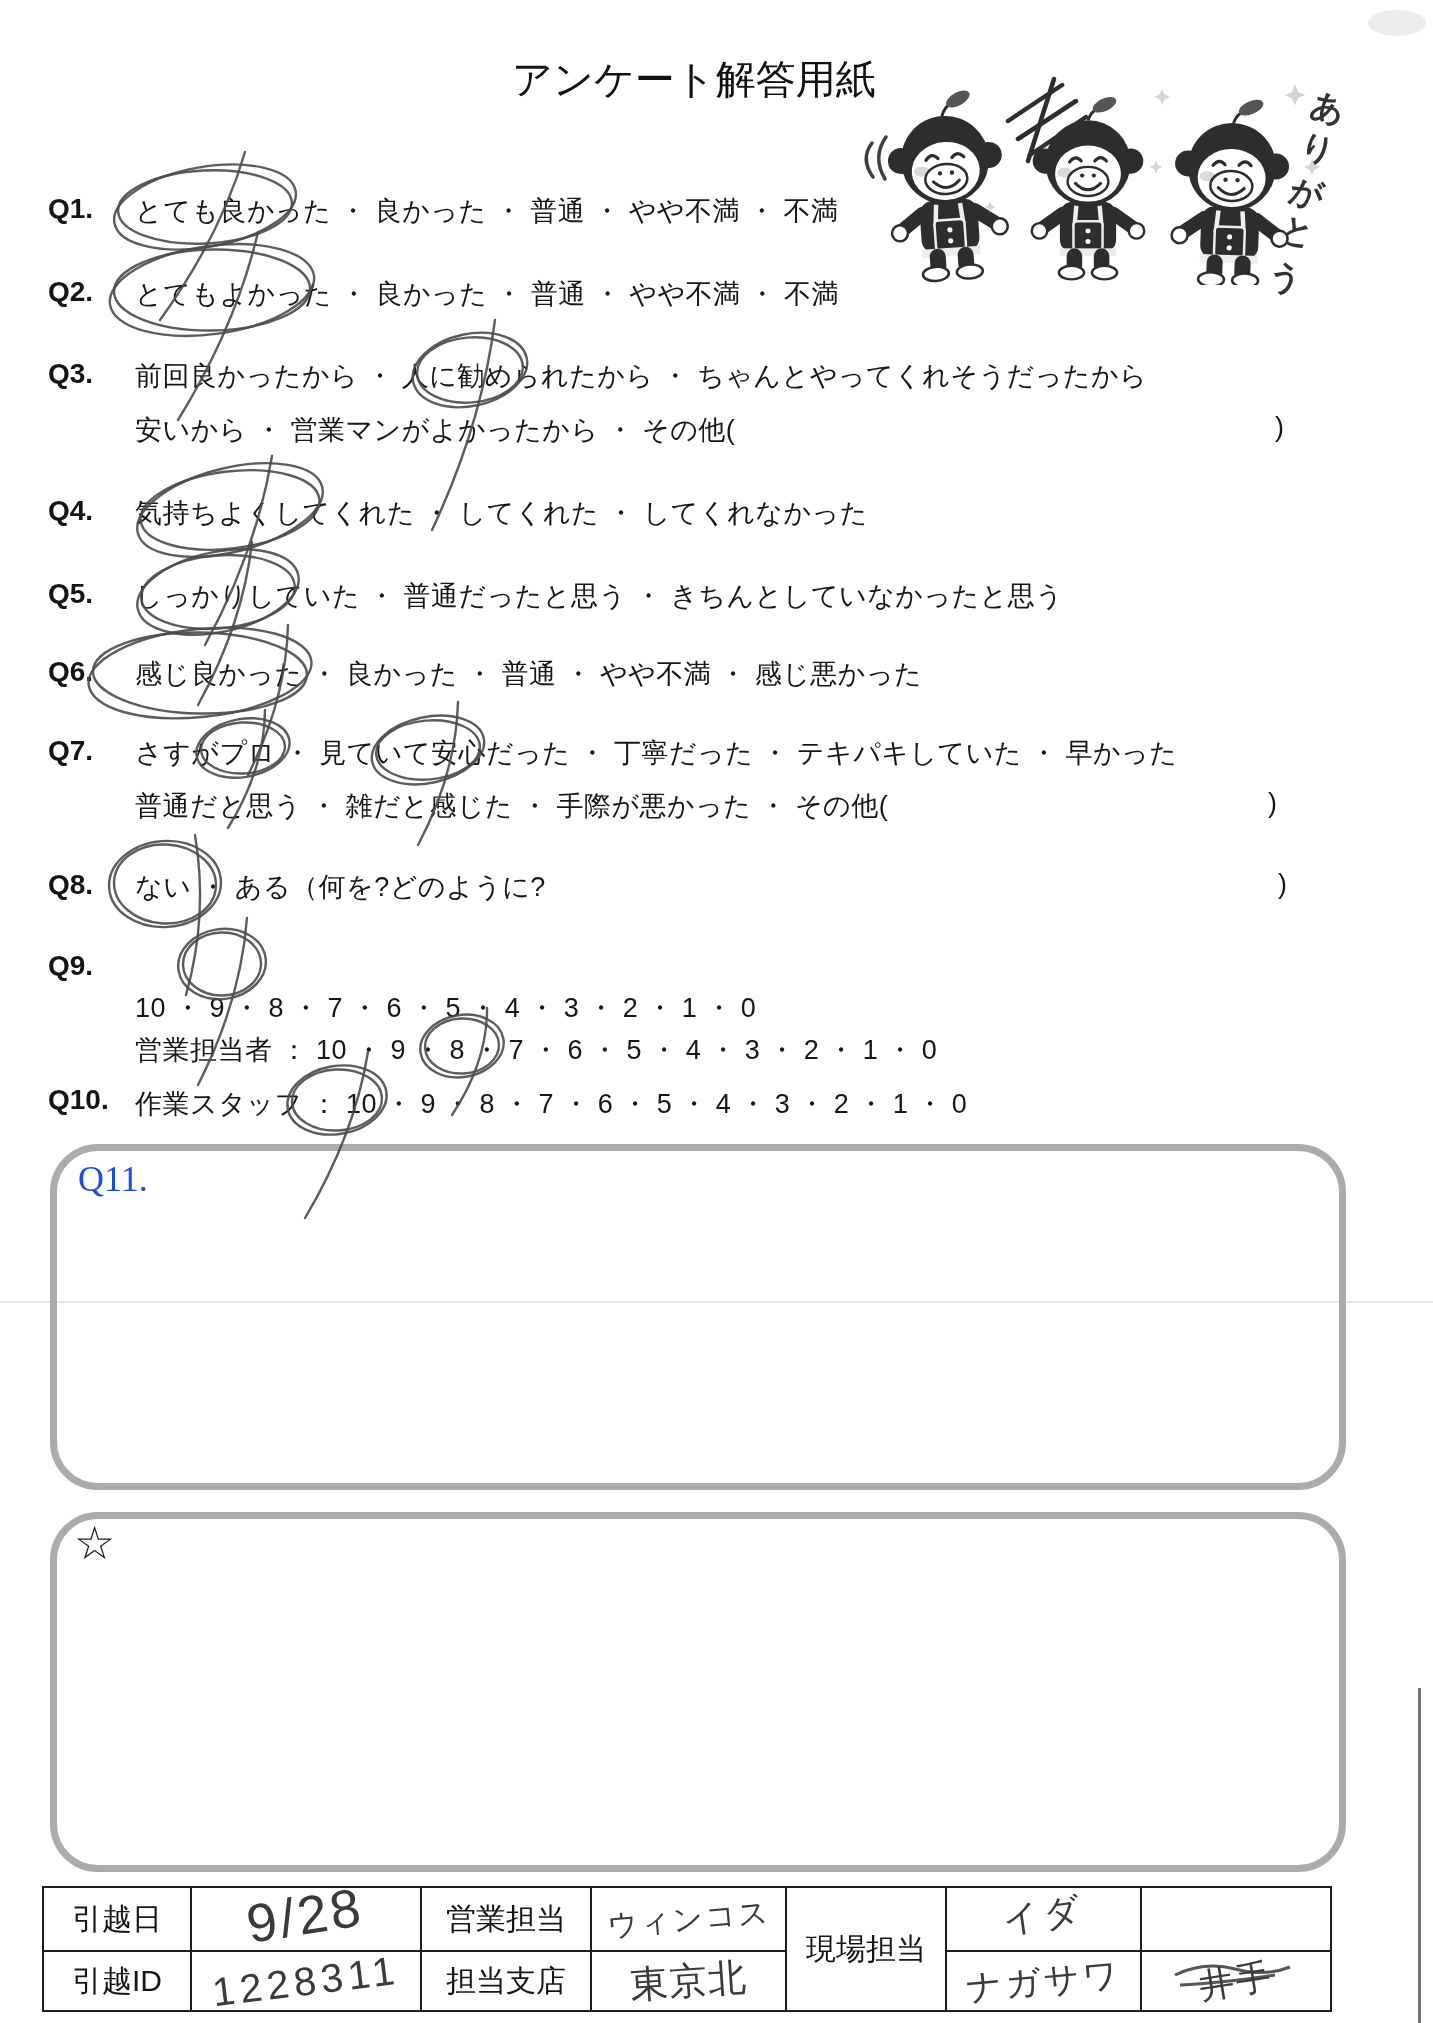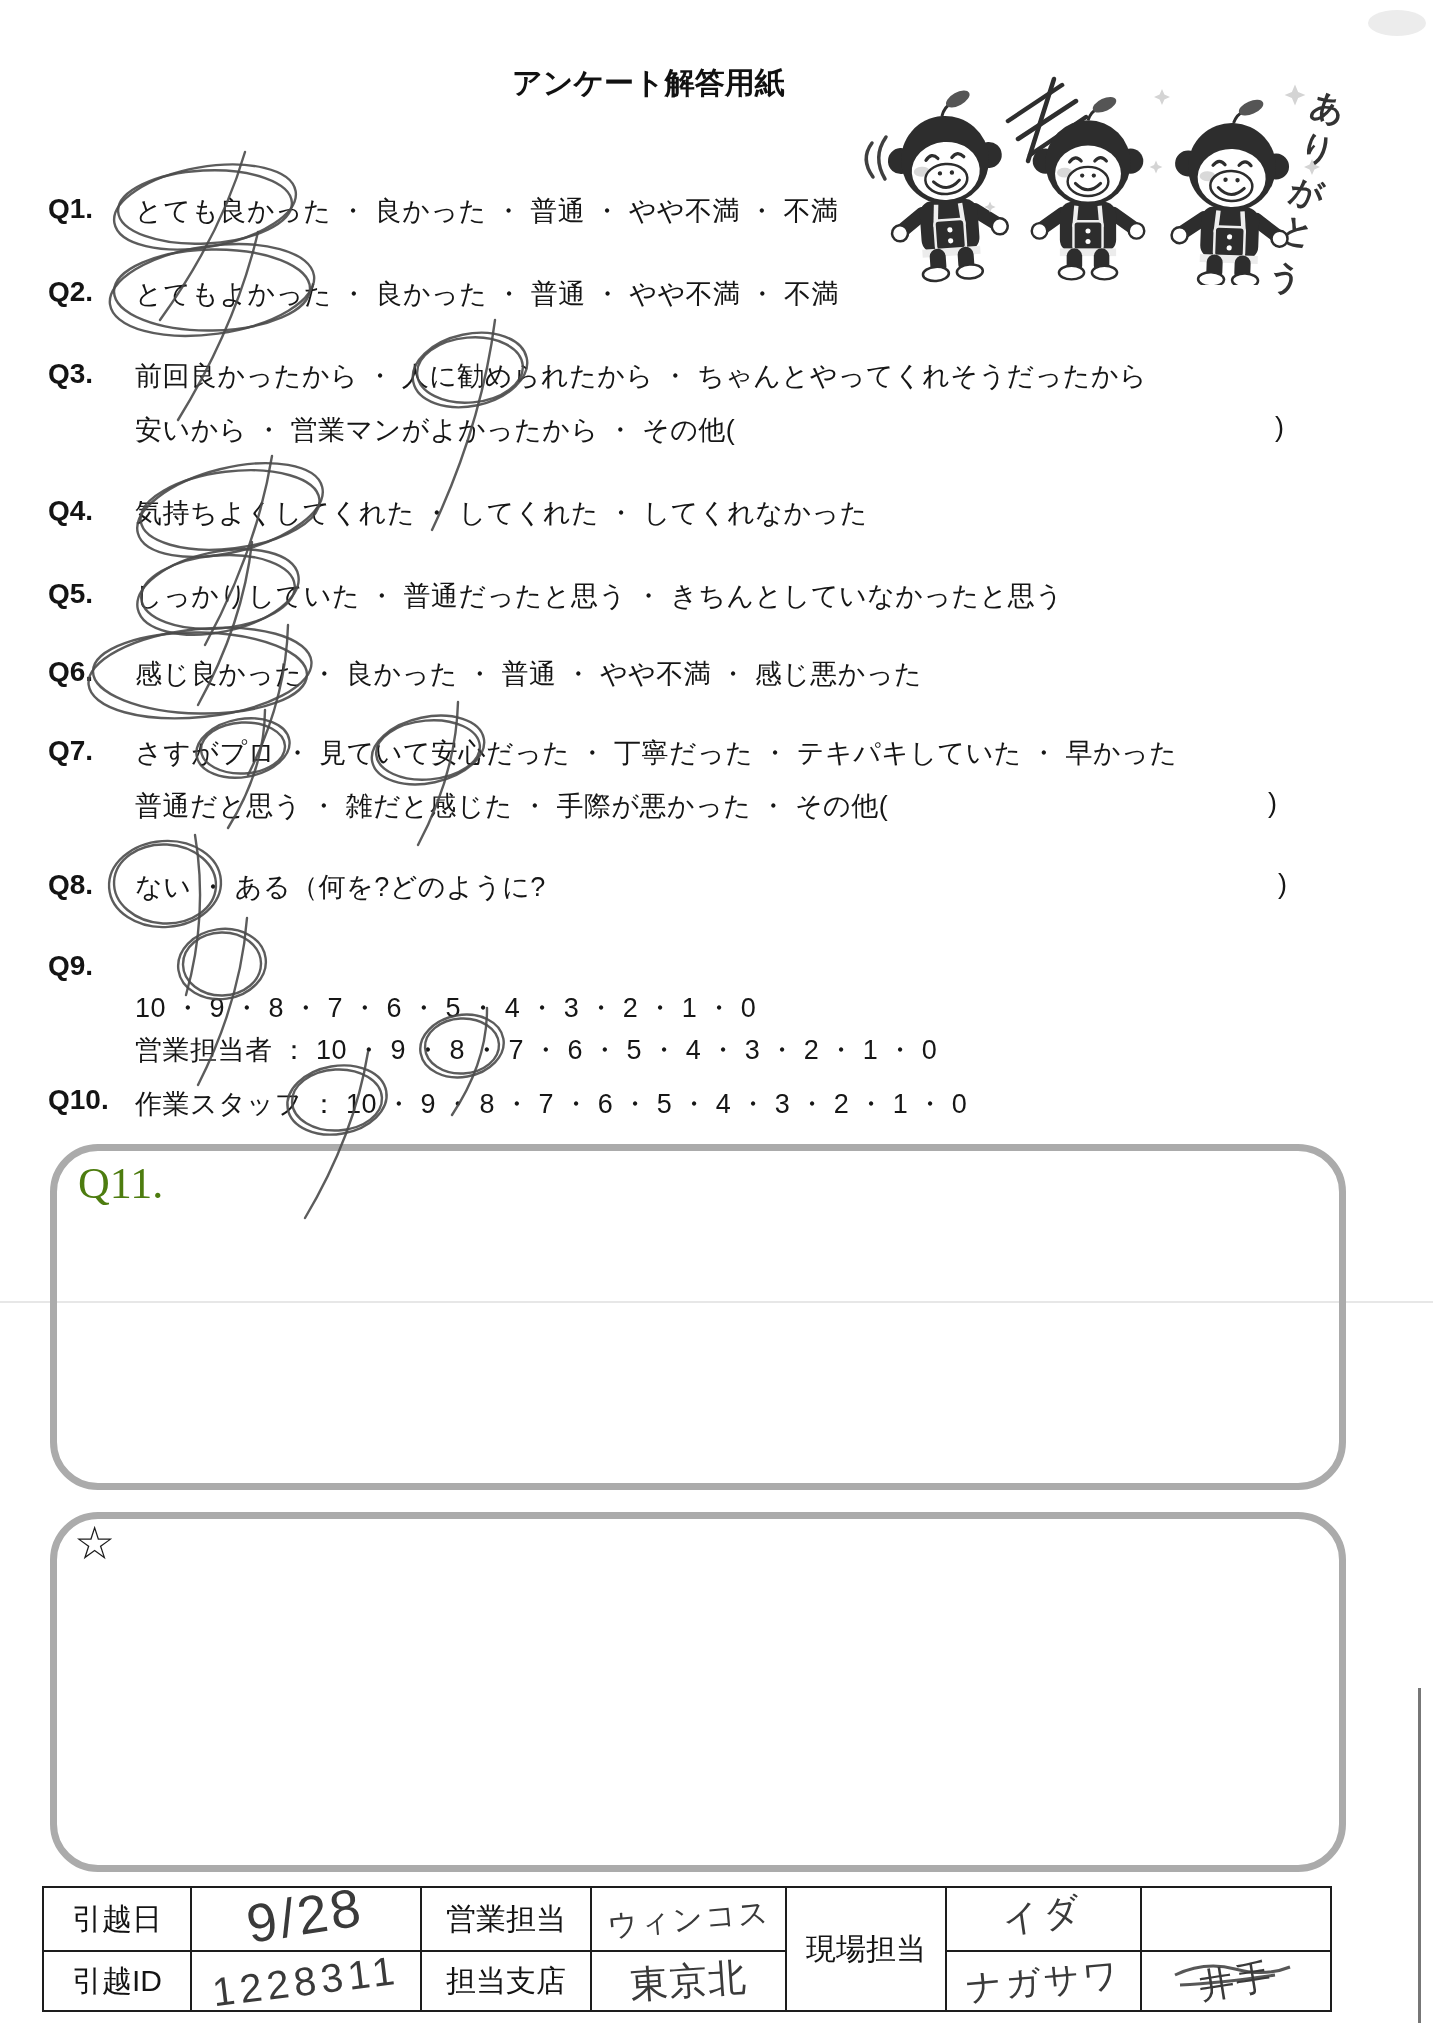--- a/index.html
+++ b/index.html
@@ -2,29 +2,29 @@
 <html><head>
 <meta charset="utf-8">
 <style>
   html,body{margin:0;padding:0;background:#e9e9e9;}
   .page{position:relative;width:1433px;height:2023px;background:#ffffff;overflow:hidden;
         font-family:"Liberation Sans", sans-serif;color:#1c1c1c;}
   .abs{position:absolute;}
   
   .logo{left:55px;top:42px;font-size:46px;font-weight:800;letter-spacing:2px;
         color:#9a9a9a;-webkit-text-stroke:2.5px #3c3c3c;white-space:nowrap;}
-  .form-title{left:512px;top:63px;font-size:30px;font-weight:700;color:#111;white-space:nowrap;}
+  .form-title{left:512px;top:52px;font-size:40px;font-weight:400;color:#111;white-space:nowrap;}
   .instruction{left:56px;top:104px;font-size:22px;color:#222;white-space:nowrap;}
   
   .qid{position:absolute;left:48px;font-size:28px;font-weight:600;color:#141414;white-space:nowrap;}
   .qline{position:absolute;left:135px;font-size:27px;font-weight:500;color:#161616;white-space:nowrap;letter-spacing:.5px;}
   .paren{position:absolute;font-size:27px;color:#161616;}
   
   .bigbox{position:absolute;left:50px;width:1282px;border:7px solid #ababab;border-radius:48px;background:transparent;}
-  .q11-label{left:78px;top:1158px;font-family:"Liberation Serif", serif;font-size:44px;color:#4d7c0f;}
+  .q11-label{left:78px;top:1158px;font-family:"Liberation Serif", serif;font-size:36px;color:#1d4ed8;}
   .star{left:74px;top:1516px;font-size:46px;color:#1a1a1a;}
   .foldline{left:0;top:1301px;width:1433px;height:2px;background:#e7e7e7;}
   .edge-artifact{left:1418px;top:1688px;width:3px;height:335px;background:#777;}
   .corner-smudge{left:1368px;top:10px;width:58px;height:26px;background:#ececec;border-radius:50%;}
   
   .thanks{left:1288px;top:66px;writing-mode:vertical-rl;font-size:33px;font-weight:700;color:#333;
           letter-spacing:6px;transform:rotate(14deg);white-space:nowrap;}
   
   .ftable{position:absolute;left:42px;top:1886px;border-collapse:collapse;table-layout:fixed;}
   .ftable td{border:2.5px solid #1d1d1d;height:58px;padding:0 6px;font-size:30px;color:#141414;

